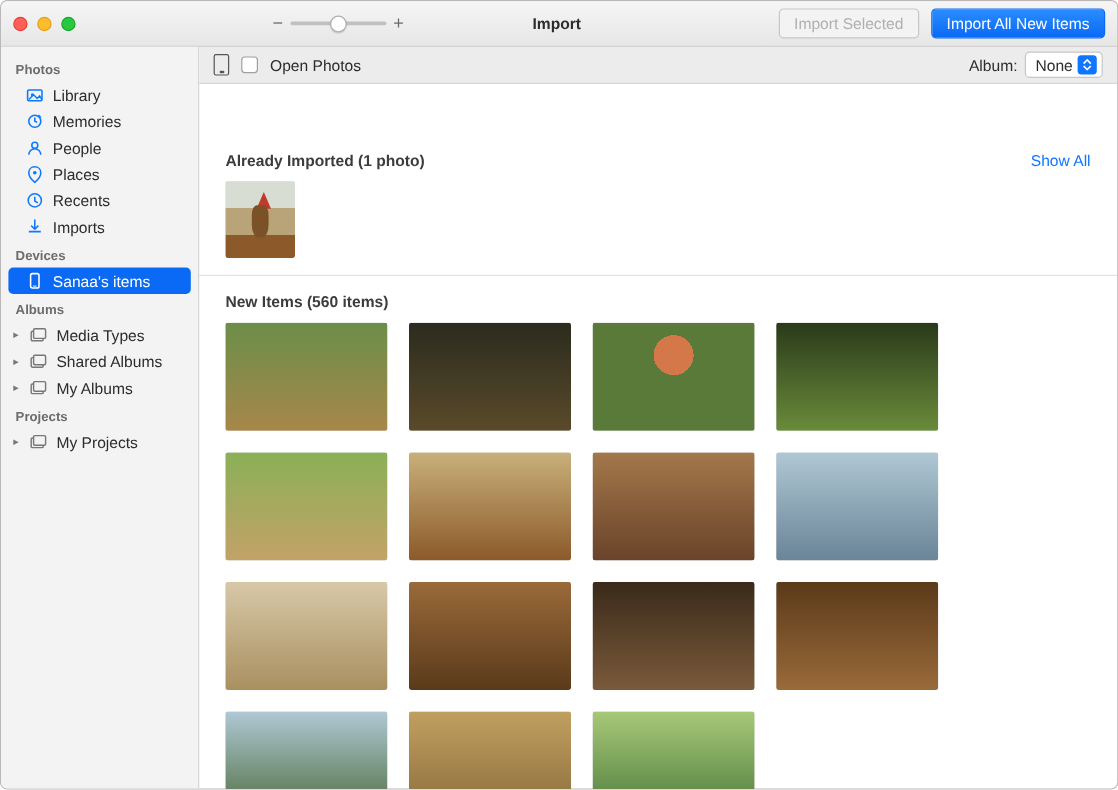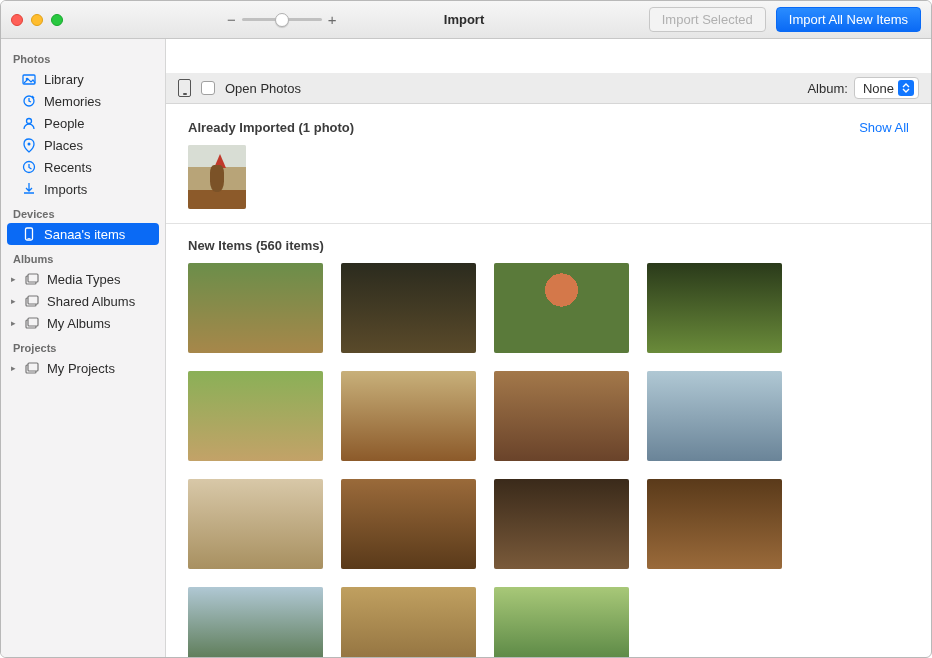--- a/index.html
+++ b/index.html
@@ -80,39 +80,39 @@
   .sb-item .icon { width:16px; height:16px; display:flex; align-items:center; justify-content:center; }
   .sb-item .disc { font-size:9px; width:8px; color:#777; display:inline-block; }
   .sb-item.expandable { padding-left:10px; }
   .sb-item.expandable .disc + .icon { margin-left:-2px; }
   svg { display:block; }
   
   .main { flex:1; display:flex; flex-direction:column; overflow:hidden; }
   .options-bar {
     background:#ececec; border-bottom:1px solid #d6d6d6;
     display:flex; align-items:center; padding:4px 12px; gap:10px;
-    font-size:13px; color:#2c2c2c;margin-top:34px;
+    font-size:13px; color:#2c2c2c;
   }
   .device-icon { width:13px; height:18px; border:1.5px solid #555; border-radius:2px; position:relative; }
   .device-icon::after{content:"";position:absolute;bottom:1px;left:50%;transform:translateX(-50%);width:4px;height:2px;border-radius:1px;background:#555;}
   .checkbox {
     width:14px; height:14px; border:1px solid #a0a0a0; border-radius:3px;
     background:#fff;
   }
   .album-select { margin-left:auto; display:flex; align-items:center; gap:6px; }
   .select {
     background:#fff; border:1px solid #c7c7c7; border-radius:4px;
     padding:2px 4px 2px 8px; display:flex; align-items:center; gap:4px;
   }
   .select .caret {
     width:16px; height:16px; background:#1176ff; border-radius:3px;
     display:flex; align-items:center; justify-content:center; color:#fff; font-size:9px;
     line-height:1;
   }
-  .scroll-area { flex:1; overflow:auto; padding: 10px 22px; }
+  .scroll-area { flex:1; overflow:auto; padding: 10px 22px; margin-top: 40px; }
   .section-header {
     display:flex; align-items:center; justify-content:space-between;
     font-weight:600; color:#3c3c3c; margin: 6px 0 10px;
   }
   .section-header a { color:#1176ff; text-decoration:none; font-weight:500; }
   .divider { border:none; border-top:1px solid #e2e2e2; margin:14px -22px; }
   .thumb-row { display:flex; flex-wrap:wrap; gap:18px; }
   .thumb {
     width: 58px; height: 64px; border-radius:2px; cursor:pointer;
     background:#ddd; position:relative; overflow:hidden;

